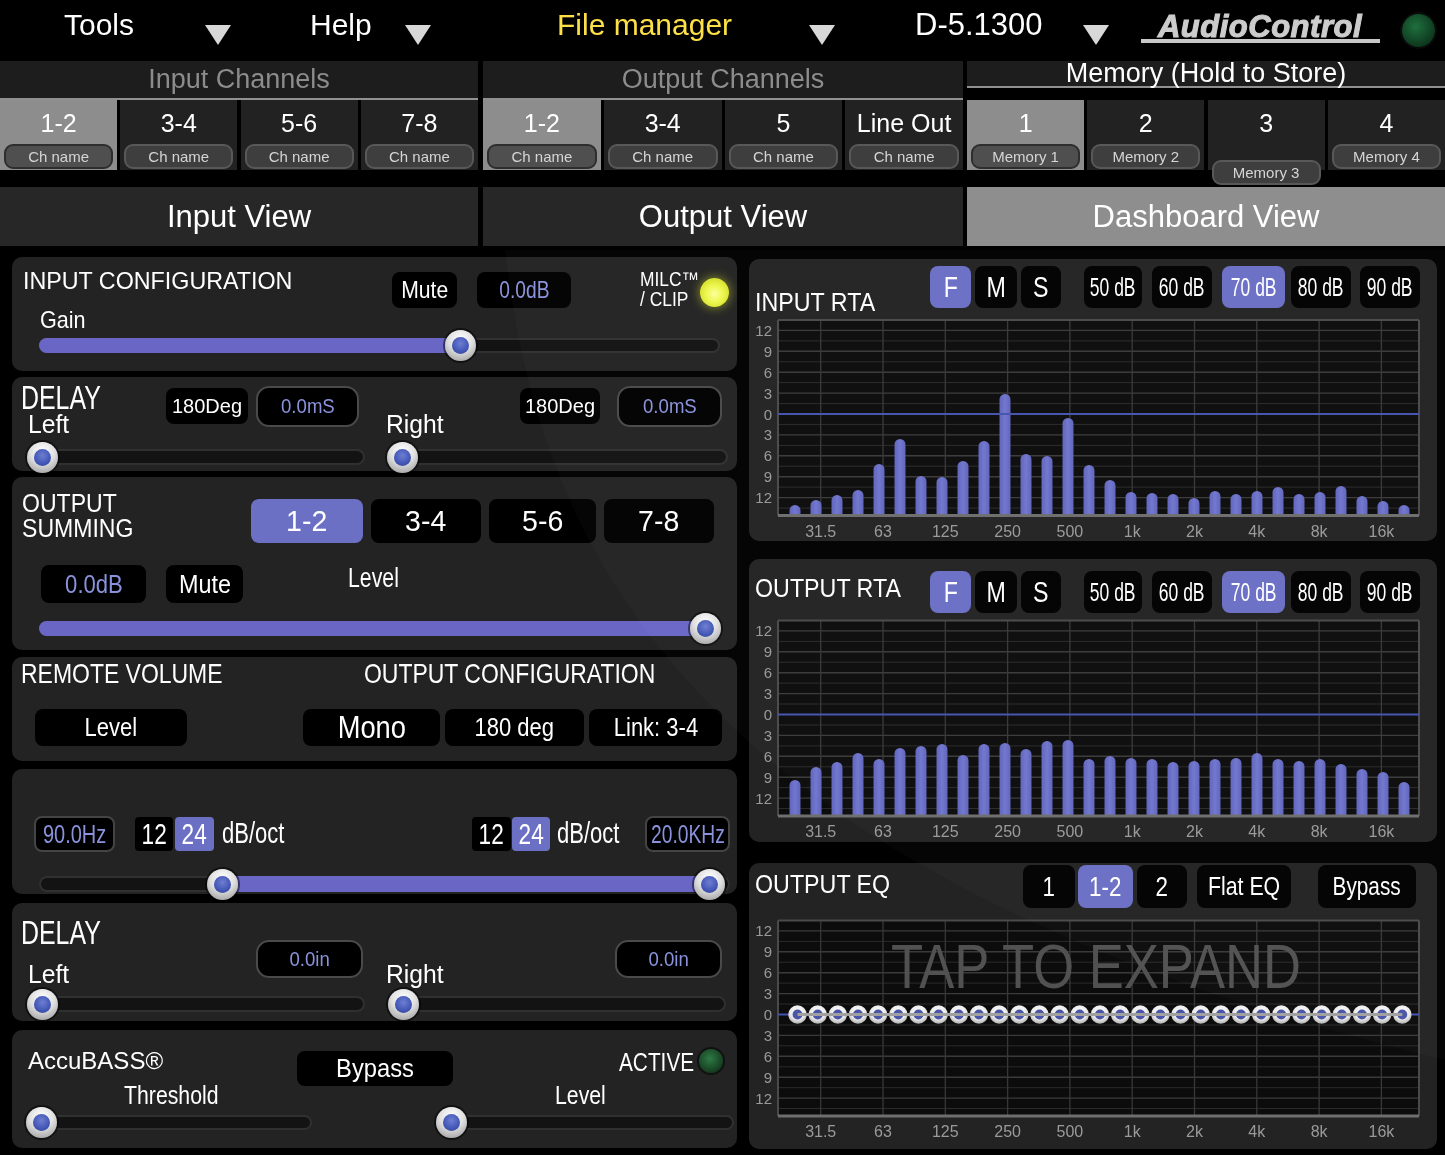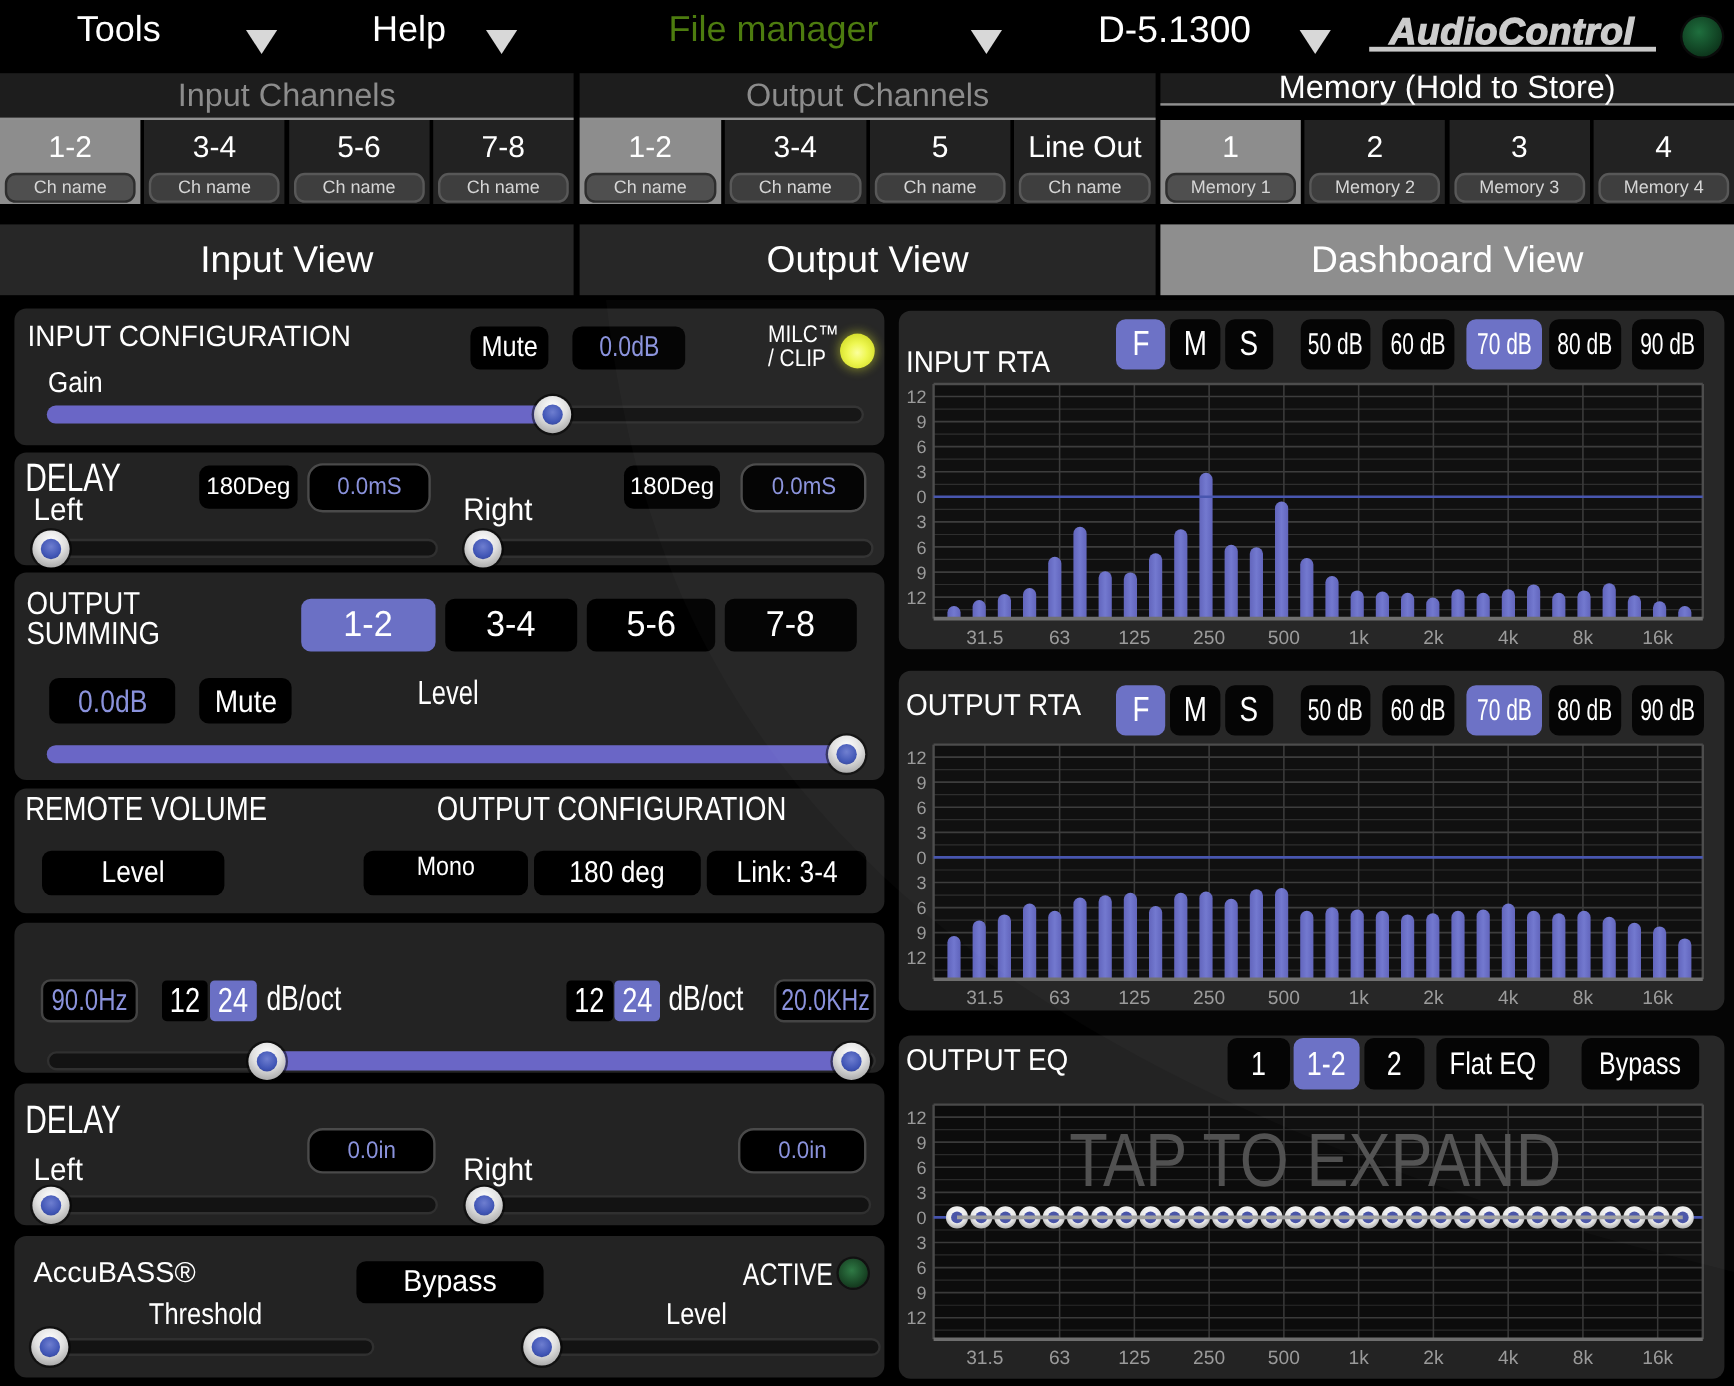--- a/index.html
+++ b/index.html
@@ -9,21 +9,21 @@
 .cell{position:absolute;background:#222;}
 .cell.sel{background:#8d8d8d;}
 .clab{position:absolute;width:100%;text-align:center;font-size:25px;color:#fff;}
 .chname{position:absolute;left:4px;right:4px;height:25px;border-radius:9px;background:#3e3e3e;border:2px solid #585858;display:flex;align-items:center;justify-content:center;font-size:15px;color:#d5d5d5;}
 .sel .chname{background:#4f4f4f;border-color:#2e2e2e;}
 .tab{position:absolute;top:187px;height:59px;background:#272727;display:flex;align-items:center;justify-content:center;font-size:31px;color:#fff;}
 </style></head><body>
 <div id="stage">
 <div style="position:absolute;left:64px;top:10px;font-size:30px;color:#fff;line-height:1;white-space:nowrap;">Tools</div>
 <div style="position:absolute;left:310px;top:10px;font-size:30px;color:#fff;line-height:1;white-space:nowrap;">Help</div>
-<div style="position:absolute;left:557px;top:10px;font-size:30px;color:#4d7c0f;line-height:1;white-space:nowrap;">File manager</div>
+<div style="position:absolute;left:557px;top:10px;font-size:30px;color:#fde047;line-height:1;white-space:nowrap;">File manager</div>
 <div style="position:absolute;left:915px;top:9px;font-size:31px;color:#fff;line-height:1;white-space:nowrap;">D-5.1300</div>
 <div style="position:absolute;left:205px;top:25px;width:0;height:0;border-left:13px solid transparent;border-right:13px solid transparent;border-top:20px solid #d8d8d8;"></div>
 <div style="position:absolute;left:405px;top:25px;width:0;height:0;border-left:13px solid transparent;border-right:13px solid transparent;border-top:20px solid #d8d8d8;"></div>
 <div style="position:absolute;left:809px;top:25px;width:0;height:0;border-left:13px solid transparent;border-right:13px solid transparent;border-top:20px solid #d8d8d8;"></div>
 <div style="position:absolute;left:1083px;top:25px;width:0;height:0;border-left:13px solid transparent;border-right:13px solid transparent;border-top:20px solid #d8d8d8;"></div>
 <div style="position:absolute;left:1141px;top:11px;width:238px;text-align:center;font-size:31px;font-weight:bold;font-style:italic;letter-spacing:0.5px;color:#ccc;-webkit-text-stroke:1.1px #ccc;line-height:1;">AudioControl</div>
 <div style="position:absolute;left:1141px;top:39px;width:239px;height:4px;background:#c8c8c8;"></div>
 <div style="position:absolute;left:1402px;top:14px;width:33px;height:33px;border-radius:50%;background:radial-gradient(circle at 42% 38%,#1f6f3e,#0f3d20 65%,#07200f);box-shadow:0 0 0 2px #0a0a0a;"></div>
 <div class="hdr" style="left:0px;top:61px;width:478px;height:39px;color:#8c8c8c;">Input Channels</div>
 <div class="cell sel" style="left:0.0px;top:100px;width:117.2px;height:70px;">
@@ -63,21 +63,21 @@
 <div class="cell sel" style="left:967.0px;top:100px;width:117.2px;height:70px;">
       <div class="clab" style="top:9px;">1</div>
       <div class="chname" style="top:44px;">Memory 1</div>
     </div>
 <div class="cell" style="left:1087.2px;top:100px;width:117.2px;height:70px;">
       <div class="clab" style="top:9px;">2</div>
       <div class="chname" style="top:44px;">Memory 2</div>
     </div>
 <div class="cell" style="left:1207.5px;top:100px;width:117.2px;height:70px;">
       <div class="clab" style="top:9px;">3</div>
-      <div class="chname" style="top:44px;">Memory 3</div>
+      <div class="chname" style="top:60px;">Memory 3</div>
     </div>
 <div class="cell" style="left:1327.8px;top:100px;width:117.2px;height:70px;">
       <div class="clab" style="top:9px;">4</div>
       <div class="chname" style="top:44px;">Memory 4</div>
     </div>
 <div class="tab" style="left:0px;width:478px;">Input View</div>
 <div class="tab" style="left:483px;width:480px;">Output View</div>
 <div class="tab" style="left:967px;width:478px;background:#8e8e8e;">Dashboard View</div>
 <div class="panel" style="left:12px;top:257px;width:725px;height:114px;"></div>
 <div class="panel" style="left:12px;top:377px;width:725px;height:94px;"></div>
@@ -148,21 +148,21 @@
 <div style="position:absolute;left:39px;top:620.5px;width:681px;height:15px;background:#131313;border:2px solid #303030;border-radius:10px;box-sizing:border-box;"></div>
 <div style="position:absolute;left:39px;top:620.5px;width:666px;height:15px;background:#6a66c6;border-radius:8px;"></div>
 <div style="position:absolute;left:689.5px;top:612.5px;width:31px;height:31px;border-radius:50%;background:radial-gradient(circle at 50% 30%,#ffffff,#e0e0e0 45%,#b5b5b5 75%,#8f8f8f);box-shadow:0 0 0 2px rgba(0,0,0,0.5);">
       <div style="position:absolute;left:7.0px;top:7.0px;width:17px;height:17px;border-radius:50%;background:radial-gradient(circle at 50% 38%,#6e7ed0,#4055b5 62%,#2f3d85);"></div>
     </div>
 <div style="position:absolute;left:21px;top:660px;font-size:28px;color:#fff;line-height:1;white-space:nowrap;"><span style="display:inline-block;transform:scaleX(0.82);transform-origin:left center;">REMOTE VOLUME</span></div>
 <div style="position:absolute;left:364px;top:660px;font-size:28px;color:#fff;line-height:1;white-space:nowrap;"><span style="display:inline-block;transform:scaleX(0.82);transform-origin:left center;">OUTPUT CONFIGURATION</span></div>
 <div style="position:absolute;left:35px;top:709px;width:152px;height:37px;background:#000;color:#fff;border-radius:8px;white-space:nowrap;display:flex;align-items:center;justify-content:center;font-size:25px;">
       <span style="display:inline-block;transform:scaleX(0.88);">Level</span>
     </div>
-<div style="position:absolute;left:303px;top:709px;width:137px;height:37px;background:#000;color:#fff;border-radius:8px;white-space:nowrap;display:flex;justify-content:center;font-size:22px;">
+<div style="position:absolute;left:303px;top:709px;width:137px;height:37px;background:#000;color:#fff;border-radius:8px;white-space:nowrap;display:flex;align-items:center;justify-content:center;font-size:31px;">
       <span style="display:inline-block;transform:scaleX(0.88);">Mono</span>
     </div>
 <div style="position:absolute;left:445px;top:709px;width:139px;height:37px;background:#000;color:#fff;border-radius:8px;white-space:nowrap;display:flex;align-items:center;justify-content:center;font-size:25px;">
       <span style="display:inline-block;transform:scaleX(0.88);">180 deg</span>
     </div>
 <div style="position:absolute;left:589px;top:709px;width:133px;height:37px;background:#000;color:#fff;border-radius:8px;white-space:nowrap;display:flex;align-items:center;justify-content:center;font-size:25px;">
       <span style="display:inline-block;transform:scaleX(0.88);">Link: 3-4</span>
     </div>
 <div style="position:absolute;left:34px;top:816px;width:81px;height:36px;background:#000;color:#8a92dc;border-radius:8px;border:2px solid #444;white-space:nowrap;display:flex;align-items:center;justify-content:center;font-size:25px;">
       <span style="display:inline-block;transform:scaleX(0.8);">90.0Hz</span>

